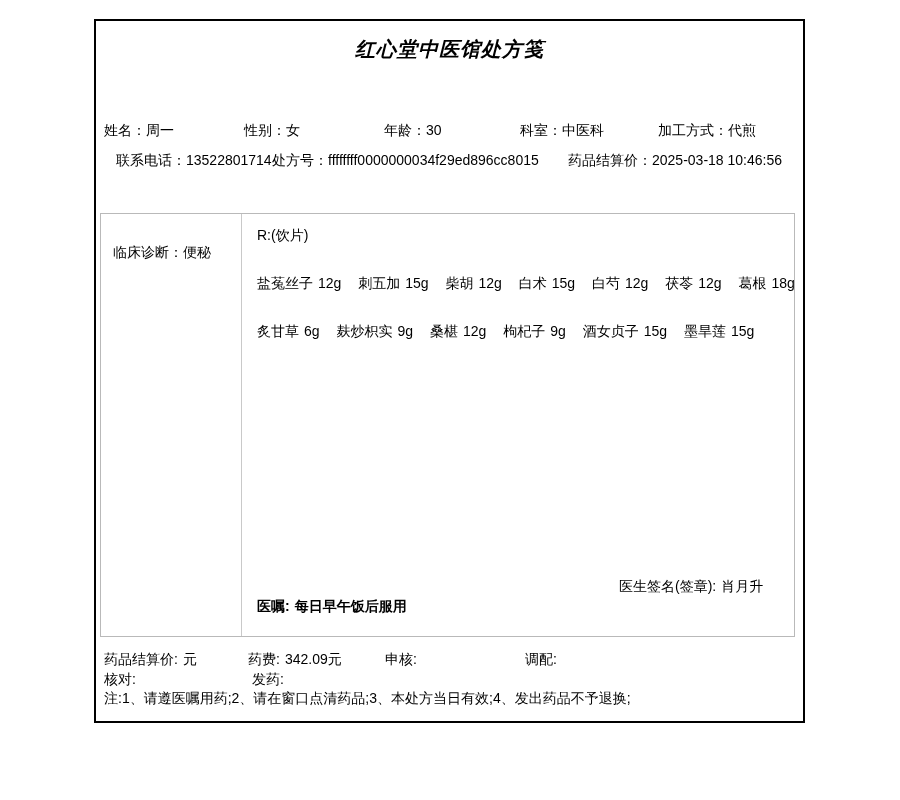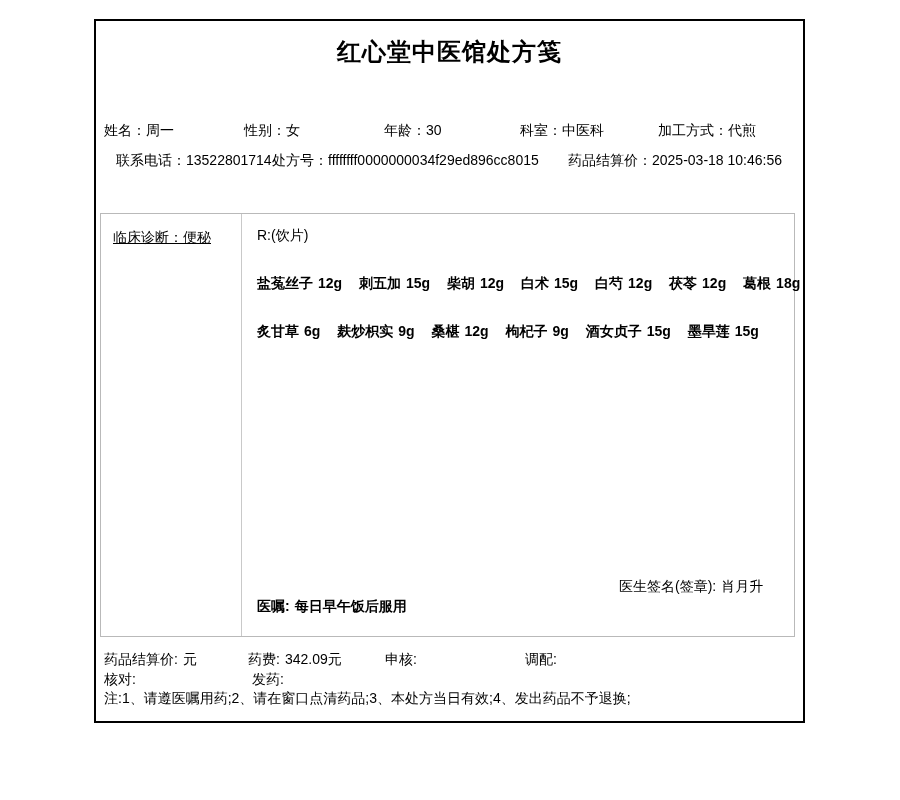--- a/index.html
+++ b/index.html
@@ -8,37 +8,37 @@
     font-family:"Liberation Sans","DejaVu Sans",sans-serif;
     color:#000;font-size:14px;line-height:1.25;
   }
   .abs{position:absolute;}
   .outer-border{
     left:94px;top:19px;width:711px;height:704px;
     border:2px solid #000;box-sizing:border-box;background:#fff;
   }
   .title{
     left:94px;top:37px;width:711px;text-align:center;
-    font-size:24px;font-weight:bold;letter-spacing:1px;
+    font-size:20px;font-weight:bold;letter-spacing:1px;font-style:italic;
   }
   .field{white-space:nowrap;}
   .field .val{margin-left:0;margin-top:48px;}
   .field .val-sp{margin-left:5px;}
   .rx-box{
     left:100px;top:213px;width:695px;height:424px;
     border:1px solid #b9b9b9;box-sizing:border-box;background:#fff;
   }
   .diag-col{
     position:absolute;left:0;top:0;width:141px;height:100%;
     border-right:1px solid #c9c9c9;box-sizing:border-box;
   }
-  .diag-text{position:absolute;left:12px;top:15px;white-space:nowrap;text-decoration:underline;}
+  .diag-text{position:absolute;left:12px;top:30px;white-space:nowrap;}
   .rx-header{position:absolute;left:156px;top:13px;}
   .herb-line{position:absolute;left:156px;white-space:nowrap;}
-  .herb{margin-right:13px;font-weight:bold;}
+  .herb{margin-right:13px;}
   .herb .dose{margin-left:5px;}
   .usage-line{position:absolute;left:156px;top:364px;white-space:nowrap;}
   .advice-line{position:absolute;left:156px;top:384px;white-space:nowrap;font-weight:bold;}
   .doctor-sign{position:absolute;left:518px;top:364px;white-space:nowrap;}
   .note-line{white-space:nowrap;}
 </style>
 </head>
 <body>
 
 <div class="abs outer-border"></div>

